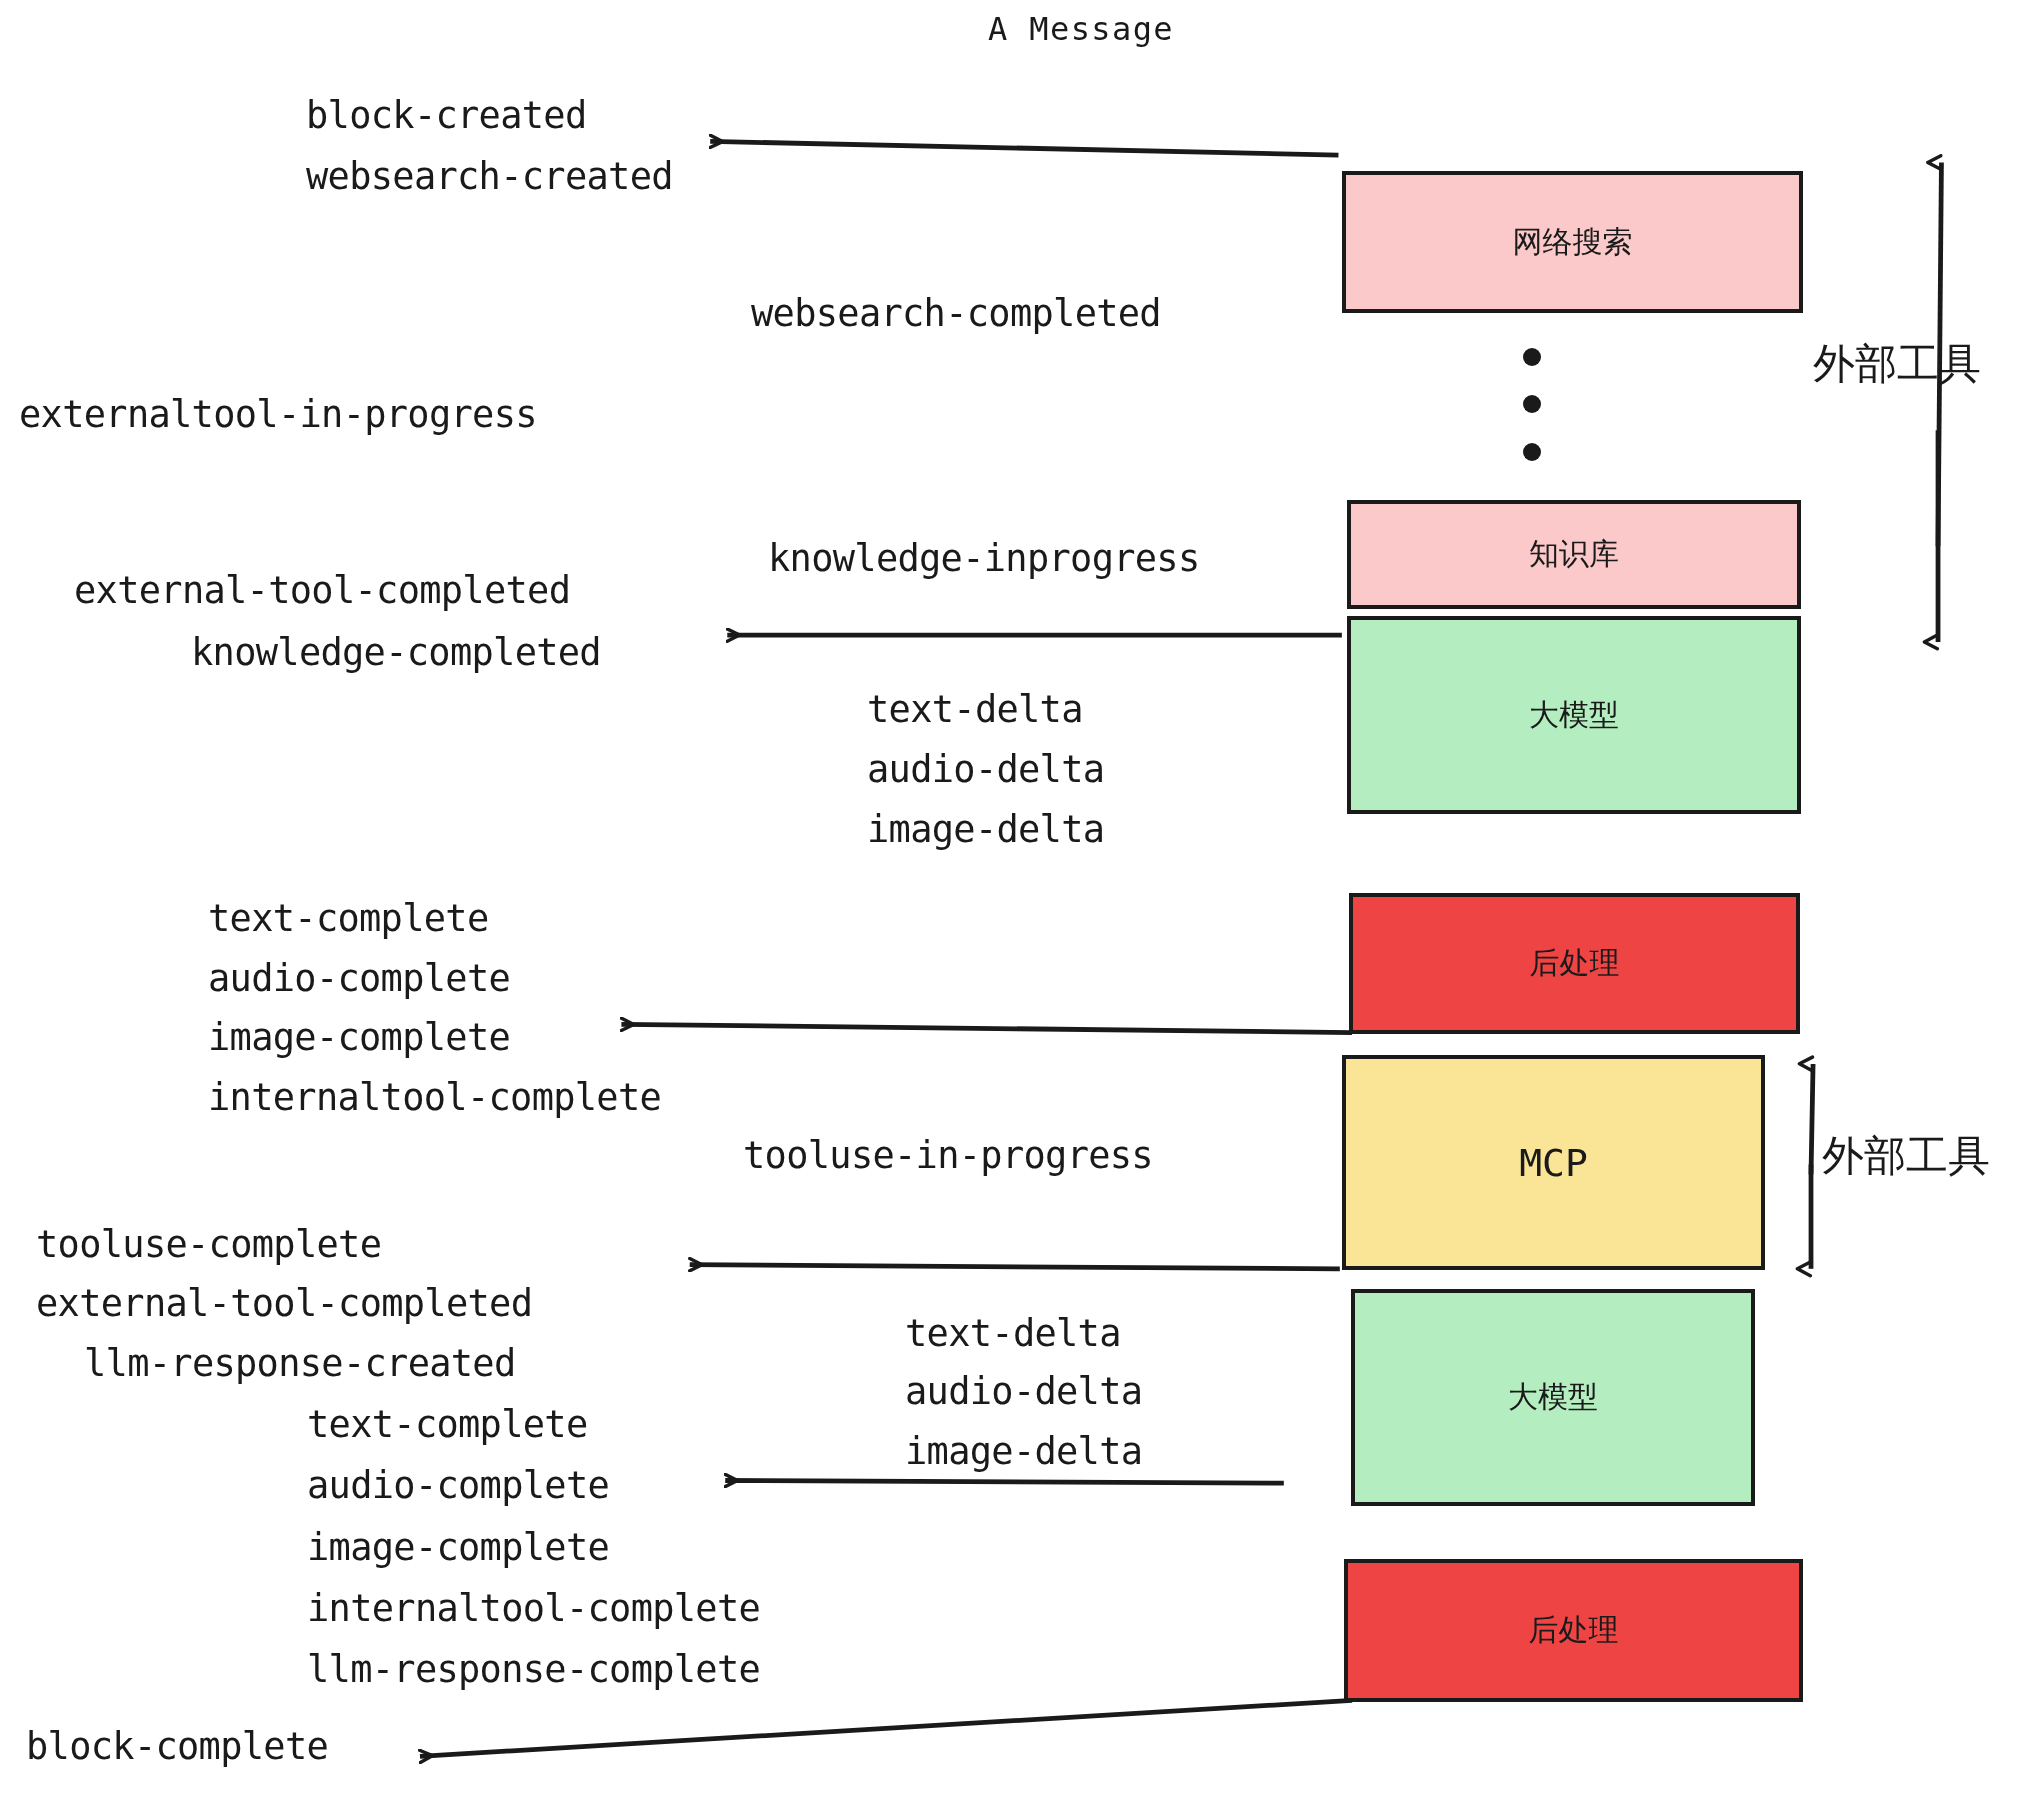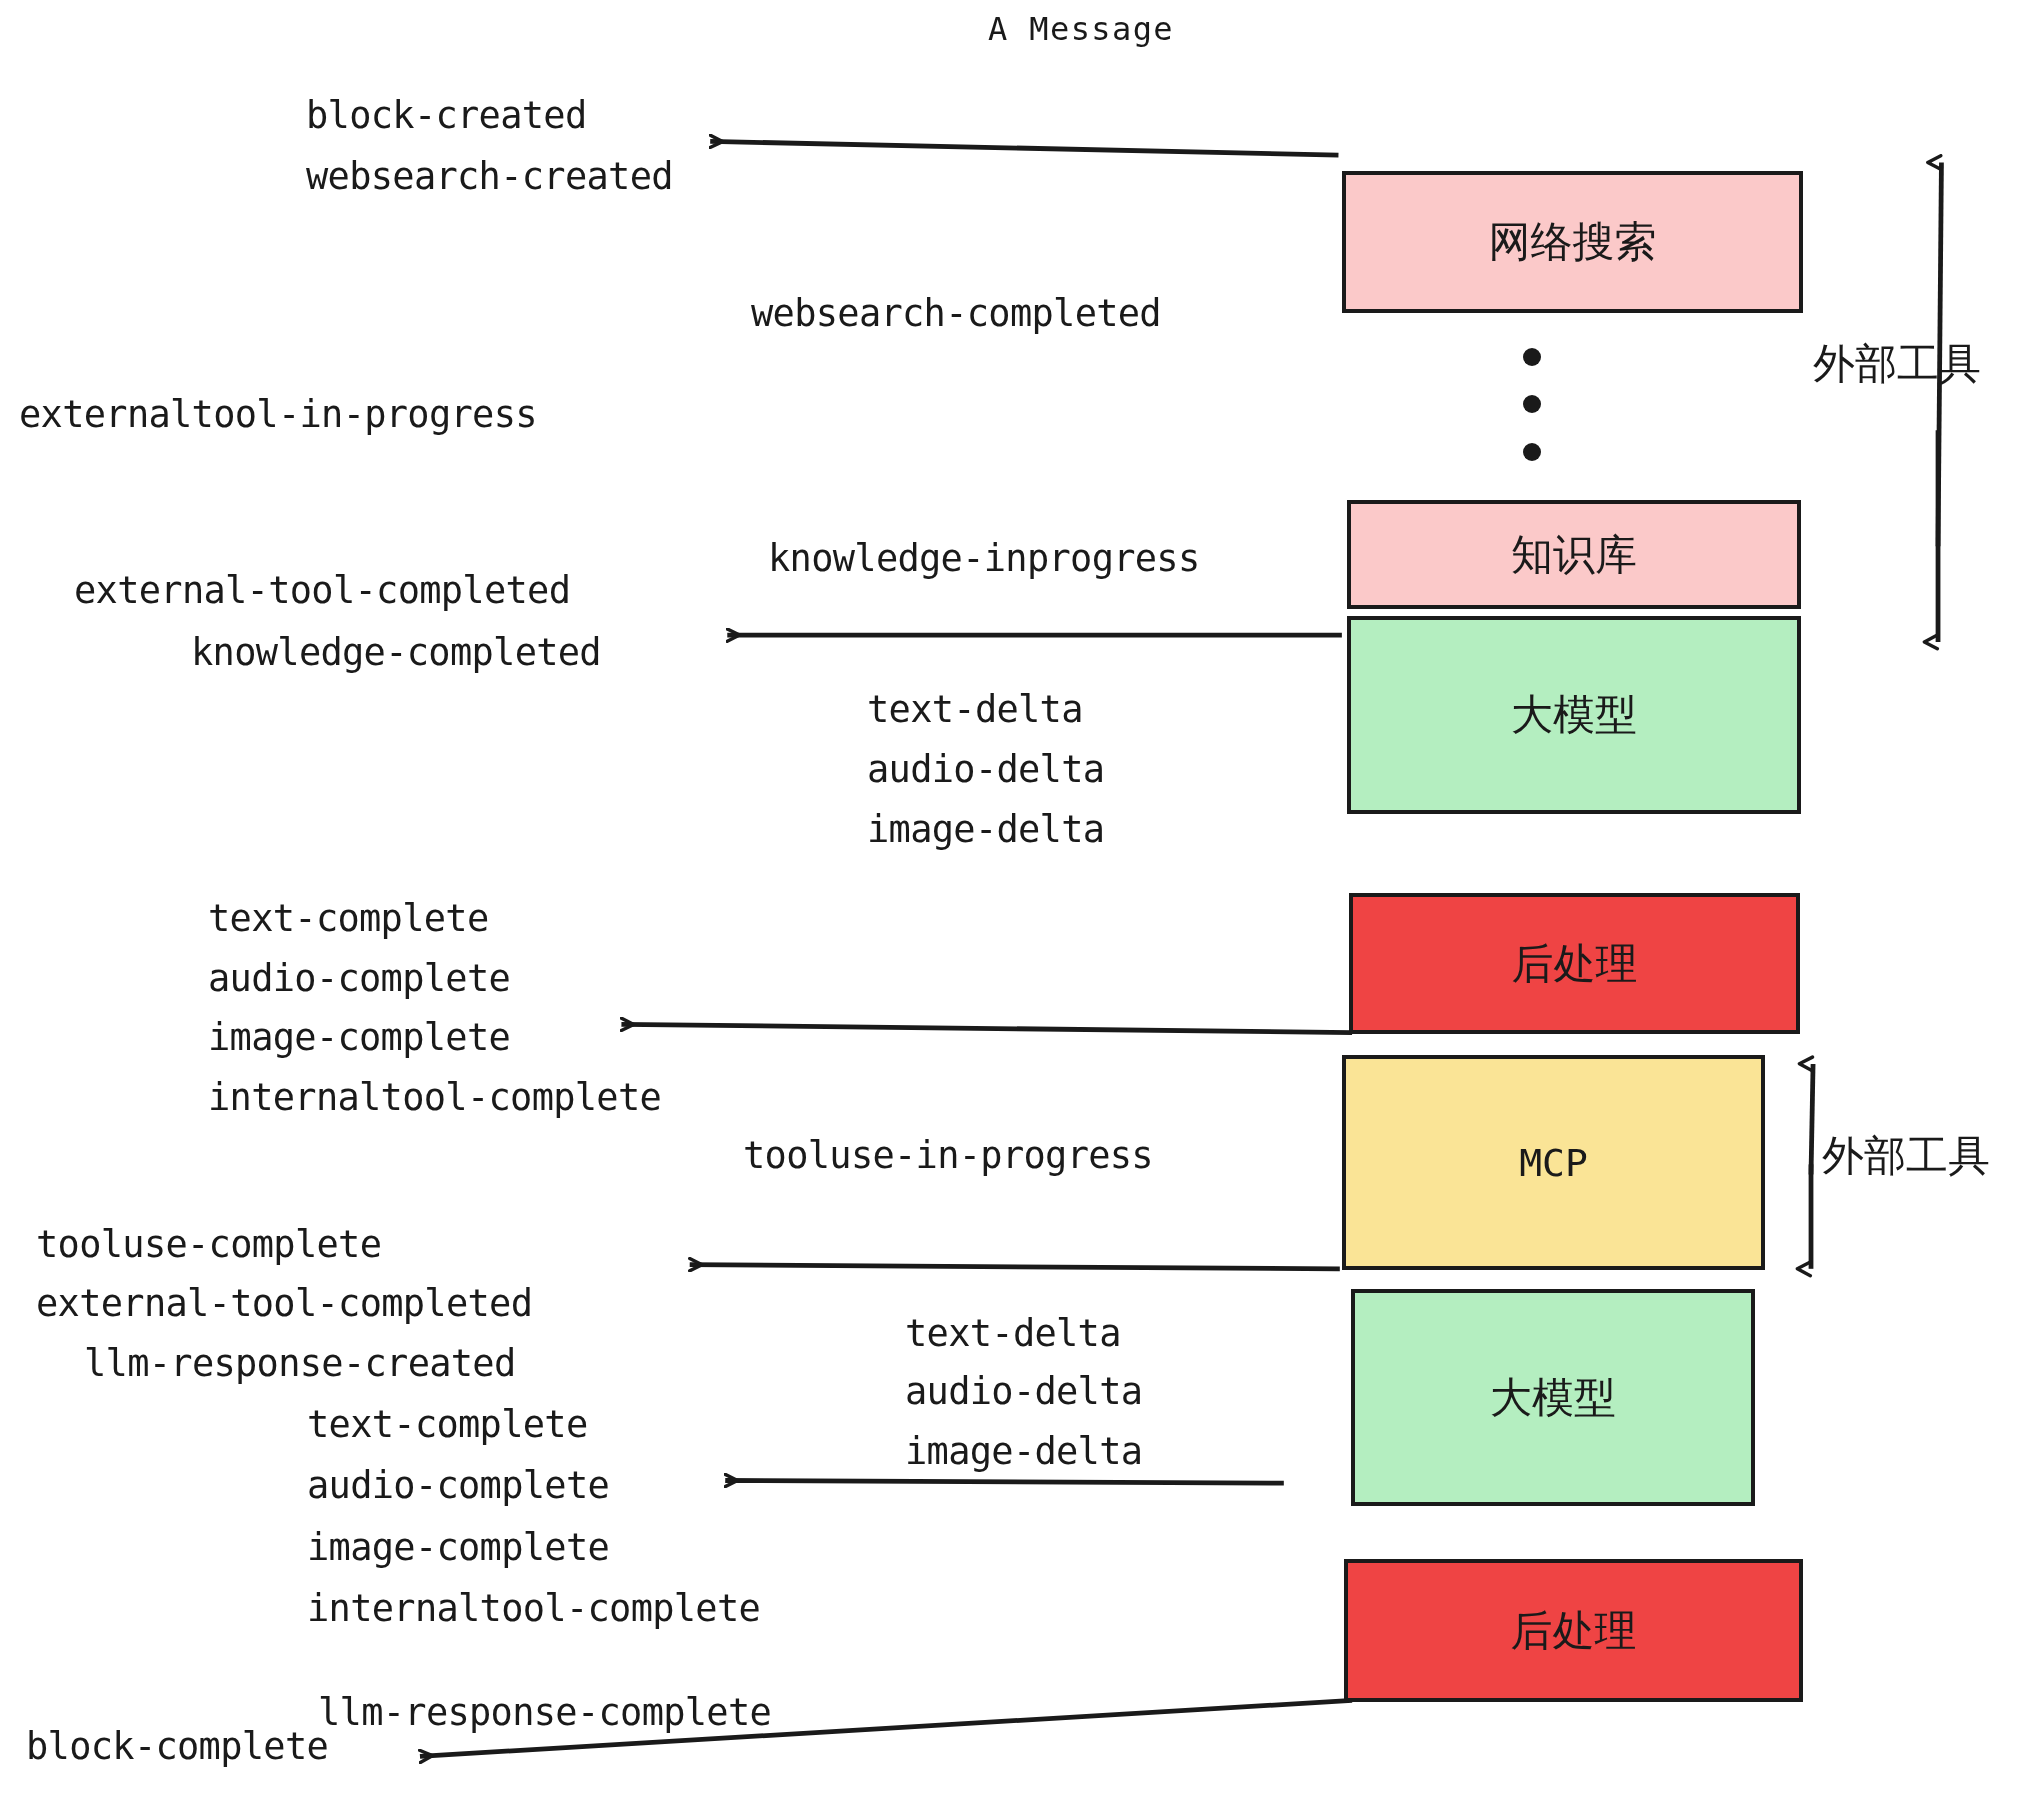--- a/index.html
+++ b/index.html
@@ -33,21 +33,21 @@
     letter-spacing: 1.4px;
   }
   .box {
     position: absolute;
     box-sizing: border-box;
     border: 4.1px solid #1a1a1a;
     display: flex;
     align-items: center;
     justify-content: center;
     font-family: Liberation Serif, serif;
-    font-size: 42px;
+    font-size: 30px;
     color: #1a1a1a;
   }
   .box.pink   { background: #fbc9c9; }
   .box.green  { background: #b4eec0; }
   .box.yellow { background: #fae496; }
   .box.white  { background: #ef4444; }
   .box.mcp {
     font-family: "DejaVu Sans Mono", "Liberation Mono", monospace;
     font-size: 38px;
   }
@@ -163,20 +163,20 @@
   <div class="lbl" style="left:36px; top:1226px;">tooluse-complete</div>
   <div class="lbl" style="left:36px; top:1285px;">external-tool-completed</div>
   <div class="lbl" style="left:36px; top:1345px;margin-left:48px;">llm-response-created</div>
   <div class="lbl" style="left:905px; top:1315px;">text-delta</div>
   <div class="lbl" style="left:905px; top:1373px;">audio-delta</div>
   <div class="lbl" style="left:905px; top:1433px;">image-delta</div>
   <div class="lbl" style="left:307px; top:1406px;">text-complete</div>
   <div class="lbl" style="left:307px; top:1467px;">audio-complete</div>
   <div class="lbl" style="left:307px; top:1529px;">image-complete</div>
   <div class="lbl" style="left:307px; top:1590px;">internaltool-complete</div>
-  <div class="lbl" style="left:307px; top:1694px;margin-left:11px;">llm-response-complete</div>
+  <div class="lbl" style="left:307px; top:1651px;">llm-response-complete</div>
   <div class="lbl" style="left:26px; top:1728px;">block-complete</div>
 
   <div class="cjk-lbl" style="left:1813px; top:336px;">外部工具</div>
   <div class="cjk-lbl" style="left:1822px; top:1128px;">外部工具</div>
 
 </div>
 
 
 </body></html>

